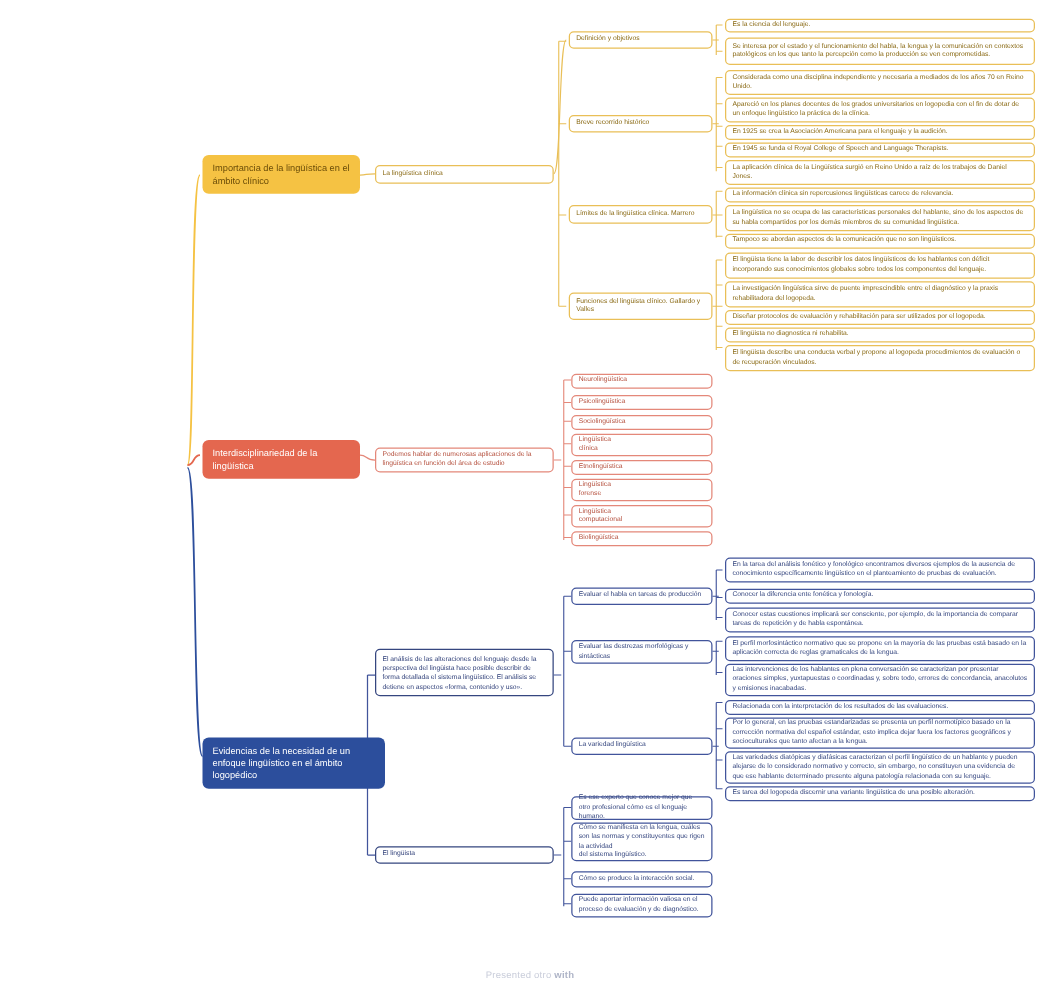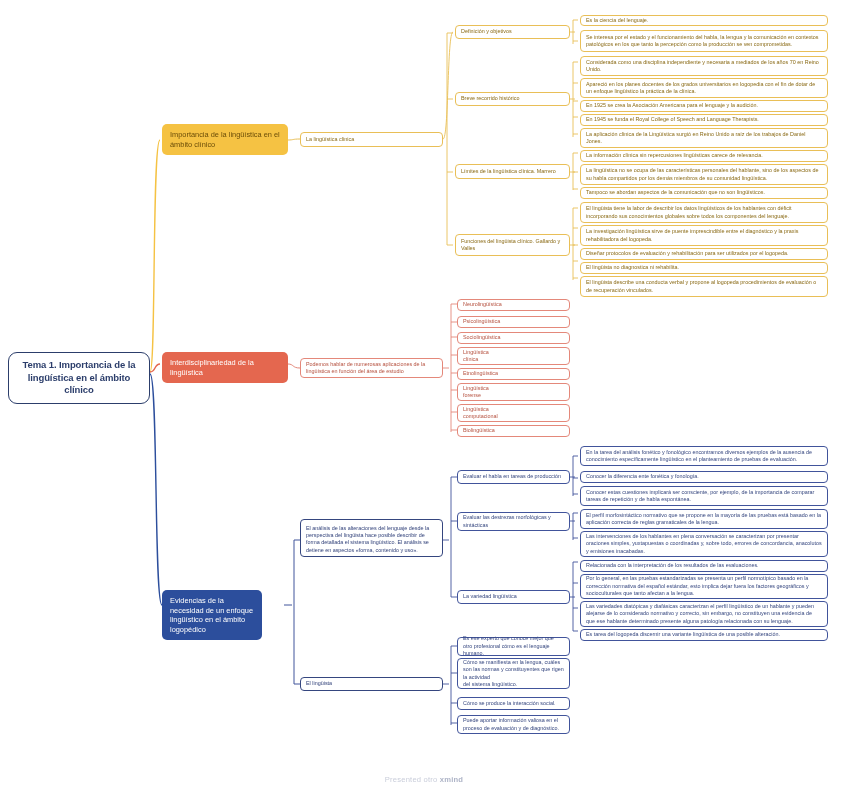--- a/index.html
+++ b/index.html
@@ -81,23 +81,20 @@
 
     <path d="M443,540 L449,540 M451,477 L451,597 M451,477 L457,477 M451,521 L457,521 M451,597 L457,597" stroke="#41549b" stroke-width="0.9" fill="none"></path>
 
     <path d="M570,477 L575,477 M573,456 L573,496 M573,456 L578,456 M573,478 L578,478 M573,494 L578,494" stroke="#41549b" stroke-width="0.9" fill="none"></path>
     <path d="M570,521 L575,521 M573,513 L573,540 M573,513 L578,513 M573,538 L578,538" stroke="#41549b" stroke-width="0.9" fill="none"></path>
     <path d="M570,597 L575,597 M573,562 L573,631 M573,562 L578,562 M573,583 L578,583 M573,608 L578,608 M573,631 L578,631" stroke="#41549b" stroke-width="0.9" fill="none"></path>
 
     <path d="M443,684 L449,684 M451,646 L451,725 M451,646 L457,646 M451,673 L457,673 M451,703 L457,703 M451,723 L457,723" stroke="#41549b" stroke-width="0.9" fill="none"></path>
   </svg>
 
-  <div class="node root">
-    <span>Tema 1. Importancia de la lingüística en el ámbito clínico</span>
-  </div>
 
   <div class="node l1 yellow" style="left:162px;top:124px;width:126px;">
     <span>Importancia de la lingüística en el ámbito clínico</span>
   </div>
   <div class="node box y" style="left:300px;top:132px;width:143px;height:15px;">
     <span>La lingüística clínica</span>
   </div>
 
   <div class="node box y" style="left:455px;top:25px;width:115px;height:14px;">
     <span>Definición y objetivos</span>
@@ -189,21 +186,21 @@
 forense</span>
   </div>
   <div class="node box r" style="left:457px;top:404px;width:113px;height:18px;">
     <span>Lingüística
 computacional</span>
   </div>
   <div class="node box r" style="left:457px;top:425px;width:113px;height:12px;">
     <span>Biolingüística</span>
   </div>
 
-  <div class="node l1 blue" style="left:162px;top:590px;width:100px;">
+  <div class="node l1 blue" style="left:162px;top:590px;width:146px;">
     <span>Evidencias de la necesidad de un enfoque lingüístico en el ámbito logopédico</span>
   </div>
   <div class="node box bthick" style="left:300px;top:519px;width:143px;height:38px;align-items:flex-start;">
     <span style="padding-top:1px;">El análisis de las alteraciones del lenguaje desde la perspectiva del lingüista hace posible describir de forma detallada el sistema lingüístico. El análisis se detiene en aspectos «forma, contenido y uso».</span>
   </div>
   <div class="node box bthick" style="left:300px;top:677px;width:143px;height:14px;">
     <span>El lingüista</span>
   </div>
 
   <div class="node box b" style="left:457px;top:470px;width:113px;height:14px;">
@@ -254,16 +251,16 @@
 del sistema lingüístico.</span>
   </div>
   <div class="node box b" style="left:457px;top:697px;width:113px;height:13px;">
     <span>Cómo se produce la interacción social.</span>
   </div>
   <div class="node box b" style="left:457px;top:715px;width:113px;height:19px;">
     <span>Puede aportar información valiosa en el proceso de evaluación y de diagnóstico.</span>
   </div>
 
   <div class="footer">
-    <span>Presented otro </span><b>xmind</b>
+    <span>Presented otro </span><b>with</b>
   </div>
 
 </div>
 
 </body></html>

